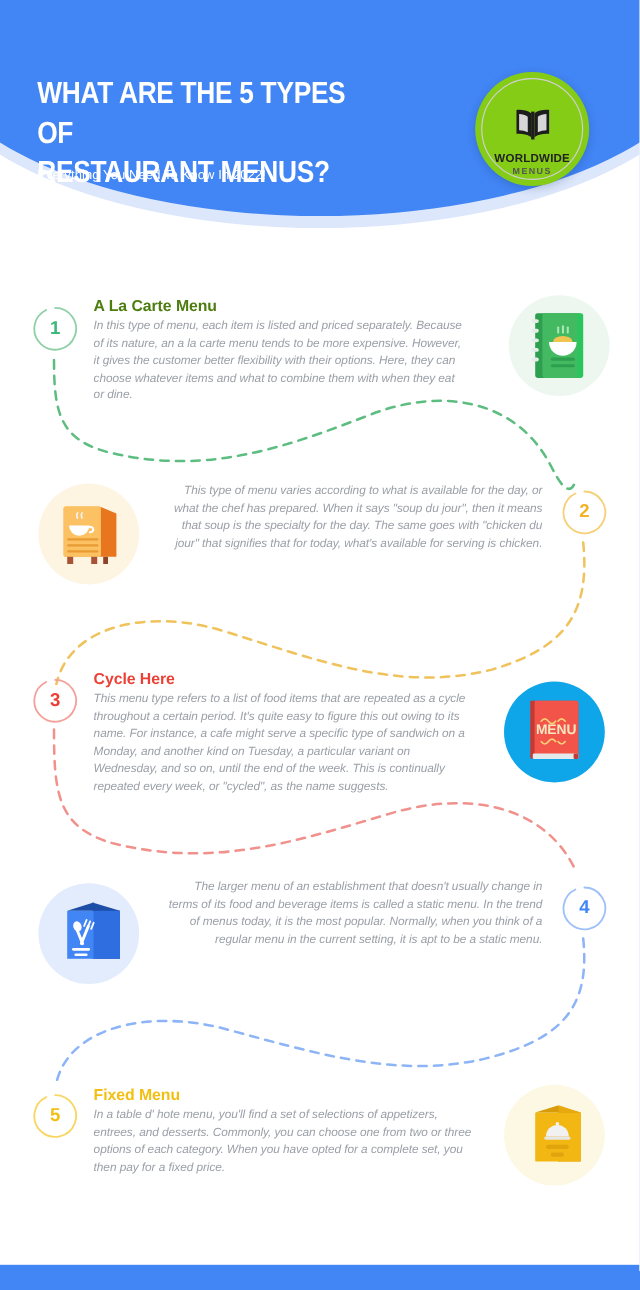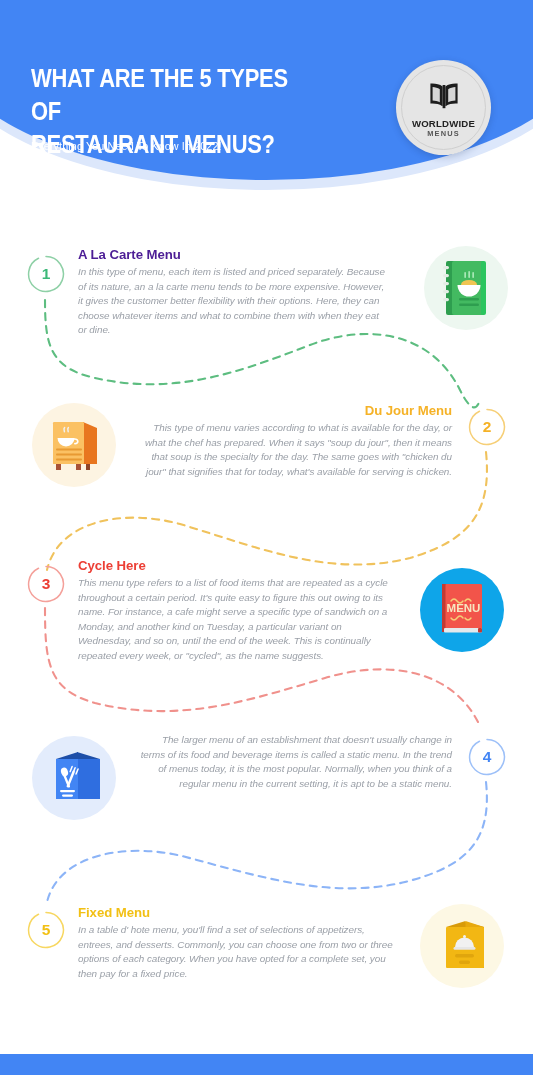--- a/index.html
+++ b/index.html
@@ -76,23 +76,24 @@
   }
 
   
   .logo-badge {
     position: absolute;
     right: 42px;
     top: 39px;
     width: 95px;
     height: 95px;
     border-radius: 50%;
-    background: #e5e5e5;
+    background: #84cc16;
     box-shadow: 0 2px 7px rgba(20,40,90,.22);
     display: flex;
+    align-items: center;
     justify-content: center;
   }
   .logo-ring {
     position: absolute;
     left: 5px; top: 5px;
     width: 85px; height: 85px;
     border-radius: 50%;
     border: 1px solid #cfcfcf;
   }
   .logo-inner {
@@ -234,21 +235,21 @@
 
   <div class="section" style="top:247px">
     <div class="badge" style="left:27px; top:8px; color:#3cb878">
       <svg class="ring" viewBox="0 0 38 38">
         <path d="M19 1.6 A17.4 17.4 0 1 1 11.5 3.3" fill="none" stroke="#8ed0a6" stroke-width="1.5" stroke-linecap="round"></path>
       </svg>
       <span>1</span>
     </div>
 
     <div class="block" style="left:78px; top:0px; width:312px">
-      <div class="head" style="color:#4c1d95">A La Carte Menu</div>
+      <div class="head" style="color:#4d7c0f">A La Carte Menu</div>
       <div class="body">
         <p>In this type of menu, each item is listed and priced separately. Because of its nature, an a la carte menu tends to be more expensive. However, it gives the customer better flexibility with their options. Here, they can choose whatever items and what to combine them with when they eat or dine.</p>
       </div>
     </div>
 
     <div class="art" style="left:424px; top:-1px; background:#edf7f0">
       <svg width="54" height="60" viewBox="0 0 54 60">
         <rect x="7" y="3" width="38" height="54" rx="2" fill="#2e9e4f"></rect>
         <rect x="13" y="3" width="32" height="54" rx="2" fill="#43ba61"></rect>
         <rect x="42" y="3" width="5" height="54" rx="2" fill="#2bc55e"></rect>
@@ -270,21 +271,20 @@
 
   <div class="section" style="top:403px">
     <div class="badge" style="left:468px; top:5px; color:#f5b227">
       <svg class="ring" viewBox="0 0 38 38">
         <path d="M19 1.6 A17.4 17.4 0 1 1 11.5 3.3" fill="none" stroke="#f6cf77" stroke-width="1.5" stroke-linecap="round"></path>
       </svg>
       <span>2</span>
     </div>
 
     <div class="block align-r" style="left:140px; top:0px; width:312px">
-      <div class="head" style="color:#f5b227">Du Jour Menu</div>
       <div class="body">
         <p>This type of menu varies according to what is available for the day, or what the chef has prepared. When it says "soup du jour", then it means that soup is the specialty for the day. The same goes with "chicken du jour" that signifies that for today, what's available for serving is chicken.</p>
       </div>
     </div>
 
     <div class="art" style="left:32px; top:0px; background:#fdf4e2">
       <svg width="62" height="58" viewBox="0 0 62 58">
         <path d="M40 6 l14 6 v36 h-14 z" fill="#e8761f"></path>
         <rect x="10" y="6" width="31" height="42" rx="1.5" fill="#f9b448"></rect>
         <rect x="10" y="6" width="31" height="42" rx="1.5" fill="#fbc163"></rect>

